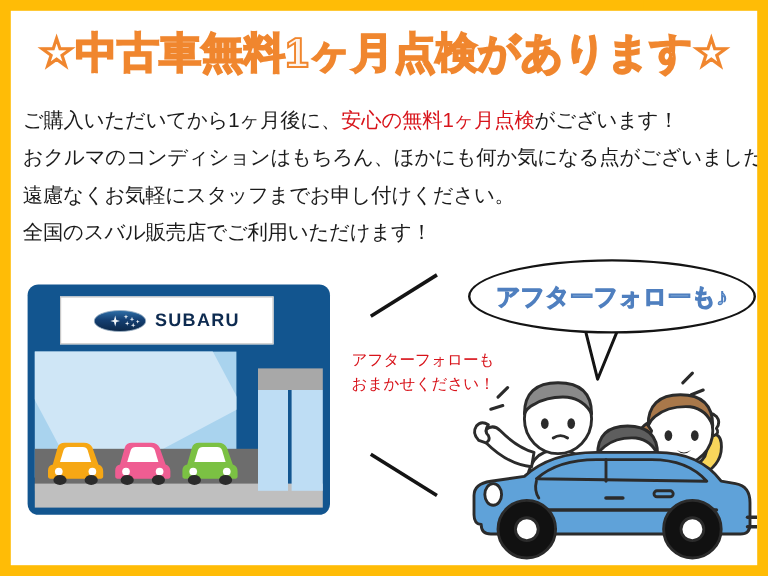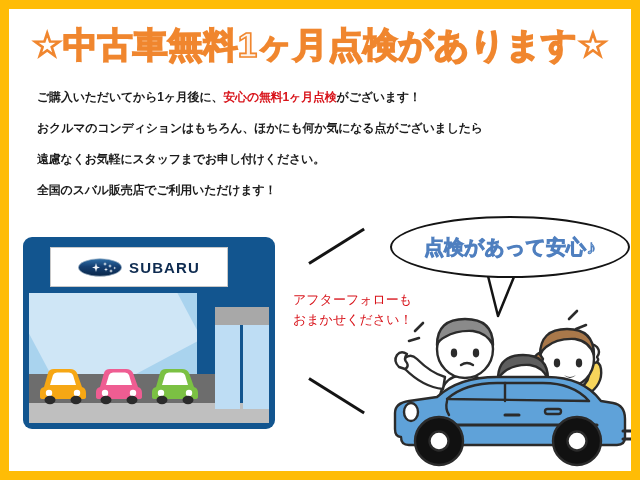--- a/index.html
+++ b/index.html
@@ -29,23 +29,23 @@
     letter-spacing:0px;
     line-height:1;
     color:#FDF3EC;
     -webkit-text-stroke:1.6px #F0862E;
     text-shadow:0 0 1px #F0862E;
     white-space:nowrap;
   }
 
   
   .bodyline{
-    position:absolute;left:28px;
-    font-size:12px;
-    font-weight:700;
+    position:absolute;left:10px;
+    font-size:17px;
+    font-weight:400;
     color:#1b1b1b;
     white-space:nowrap;
     letter-spacing:-0.2px;
   }
   #line1{top:80px;}
   #line2{top:111px;}
   #line3{top:142px;}
   #line4{top:173px;}
   .hot{color:#D8131A;}
 
@@ -224,21 +224,21 @@
     <div id="callout">
       <div>アフターフォローも</div>
       <div>おまかせください！</div>
     </div>
 
     <div id="balloon">
       <svg style="position:absolute;left:0;top:0;" width="240" height="108" viewBox="0 0 240 108">
         <path d="M96 52 L108 100 L126 56 Z" fill="#ffffff" stroke="#141414" stroke-width="2.5" stroke-linejoin="round"></path>
       </svg>
       <div id="balloon-oval"></div>
-      <div id="balloon-text">点検があって安心♪</div>
+      <div id="balloon-text">アフターフォローも♪</div>
     </div>
 
     <svg id="family" viewBox="0 0 244 176">
       <g stroke="#2B2B2B" stroke-width="2.4" stroke-linejoin="round" stroke-linecap="round">
 
         <g stroke-width="2.6">
           <line x1="28" y1="34" x2="36" y2="26"></line>
           <line x1="22" y1="44" x2="32" y2="41"></line>
           <line x1="182" y1="22" x2="190" y2="14"></line>
           <line x1="189" y1="32" x2="199" y2="28"></line>

